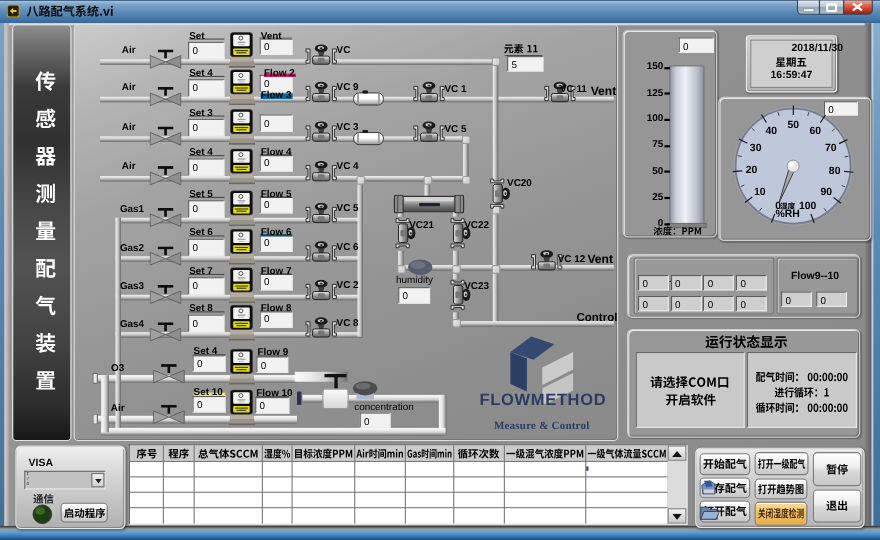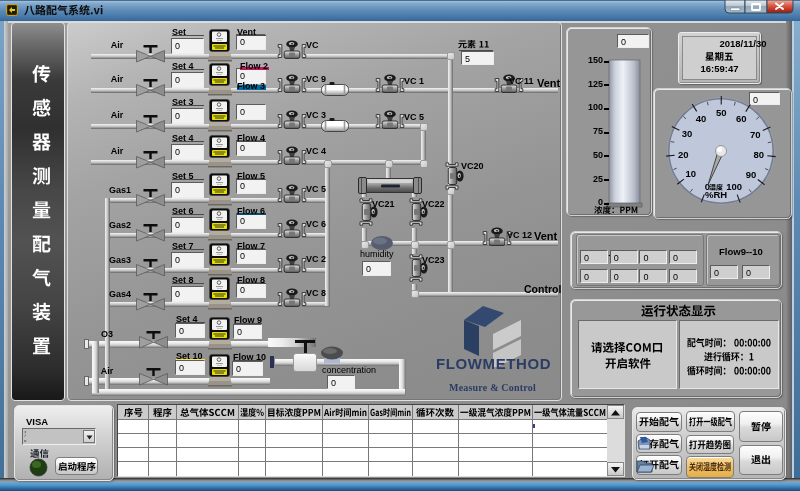--- a/index.html
+++ b/index.html
@@ -325,21 +325,21 @@
 <div class="a " style="left:237px;top:242px;font:bold 9px 'Liberation Sans',sans-serif;color:#000;white-space:nowrap;line-height:1;width:29px;height:8px;border-bottom:1px solid #4a4a4a">Flow 7</div>
 <div class="a nb" style="left:171px;top:286px;width:33px;height:16px;background:#f2f2f2;font-size:9px;padding-left:3px">0</div>
 <div class="a " style="left:172px;top:276px;font:bold 9px 'Liberation Sans',sans-serif;color:#000;white-space:nowrap;line-height:1;width:32px;height:8px;border-bottom:1px solid #4a4a4a">Set 8</div>
 <div class="a nb" style="left:236px;top:282px;width:30px;height:16px;background:#f2f2f2;font-size:9px;padding-left:3px">0</div>
 <div class="a " style="left:237px;top:276px;font:bold 9px 'Liberation Sans',sans-serif;color:#000;white-space:nowrap;line-height:1;width:29px;height:8px;border-bottom:1px solid #4a4a4a">Flow 8</div>
 <div class="a nb" style="left:175px;top:323px;width:30px;height:15px;background:#f2f2f2;font-size:9px;padding-left:3px">0</div>
 <div class="a " style="left:176px;top:315px;font:bold 9px 'Liberation Sans',sans-serif;color:#000;white-space:nowrap;line-height:1;width:29px;height:8px;border-bottom:1px solid #4a4a4a">Set 4</div>
 <div class="a nb" style="left:233px;top:324px;width:29px;height:15px;background:#f2f2f2;font-size:9px;padding-left:3px">0</div>
 <div class="a " style="left:234px;top:316px;font:bold 9px 'Liberation Sans',sans-serif;color:#000;white-space:nowrap;line-height:1;width:28px;height:8px;border-bottom:1px solid #4a4a4a">Flow 9</div>
 <div class="a nb" style="left:175px;top:360px;width:30px;height:15px;background:#f2f2f2;font-size:9px;padding-left:3px">0</div>
-<div class="a " style="left:176px;top:352px;font:bold 9px 'Liberation Sans',sans-serif;color:#000;white-space:nowrap;line-height:1;width:29px;height:8px;border-bottom:1px solid #fde047">Set 10</div>
+<div class="a " style="left:176px;top:352px;font:bold 9px 'Liberation Sans',sans-serif;color:#000;white-space:nowrap;line-height:1;width:29px;height:8px;border-bottom:3px solid #fde047">Set 10</div>
 <div class="a nb" style="left:232px;top:361px;width:31px;height:15px;background:#f2f2f2;font-size:9px;padding-left:3px">0</div>
 <div class="a " style="left:233px;top:353px;font:bold 9px 'Liberation Sans',sans-serif;color:#000;white-space:nowrap;line-height:1;width:30px;height:8px;border-bottom:1px solid #4a4a4a">Flow 10</div>
 <div class="a" style="left:117px;top:41px;transform:translateX(-50%);font:bold 9px 'Liberation Sans',sans-serif;color:#000;white-space:nowrap;line-height:1;">Air</div>
 <svg class="a" style="left:136px;top:44.5px" width="29" height="21">
     <use href="#bowtie"></use>
   </svg>
 <div class="a" style="left:117px;top:75px;transform:translateX(-50%);font:bold 9px 'Liberation Sans',sans-serif;color:#000;white-space:nowrap;line-height:1;">Air</div>
 <svg class="a" style="left:136px;top:78.5px" width="29" height="21">
     <use href="#bowtie"></use>
   </svg>

